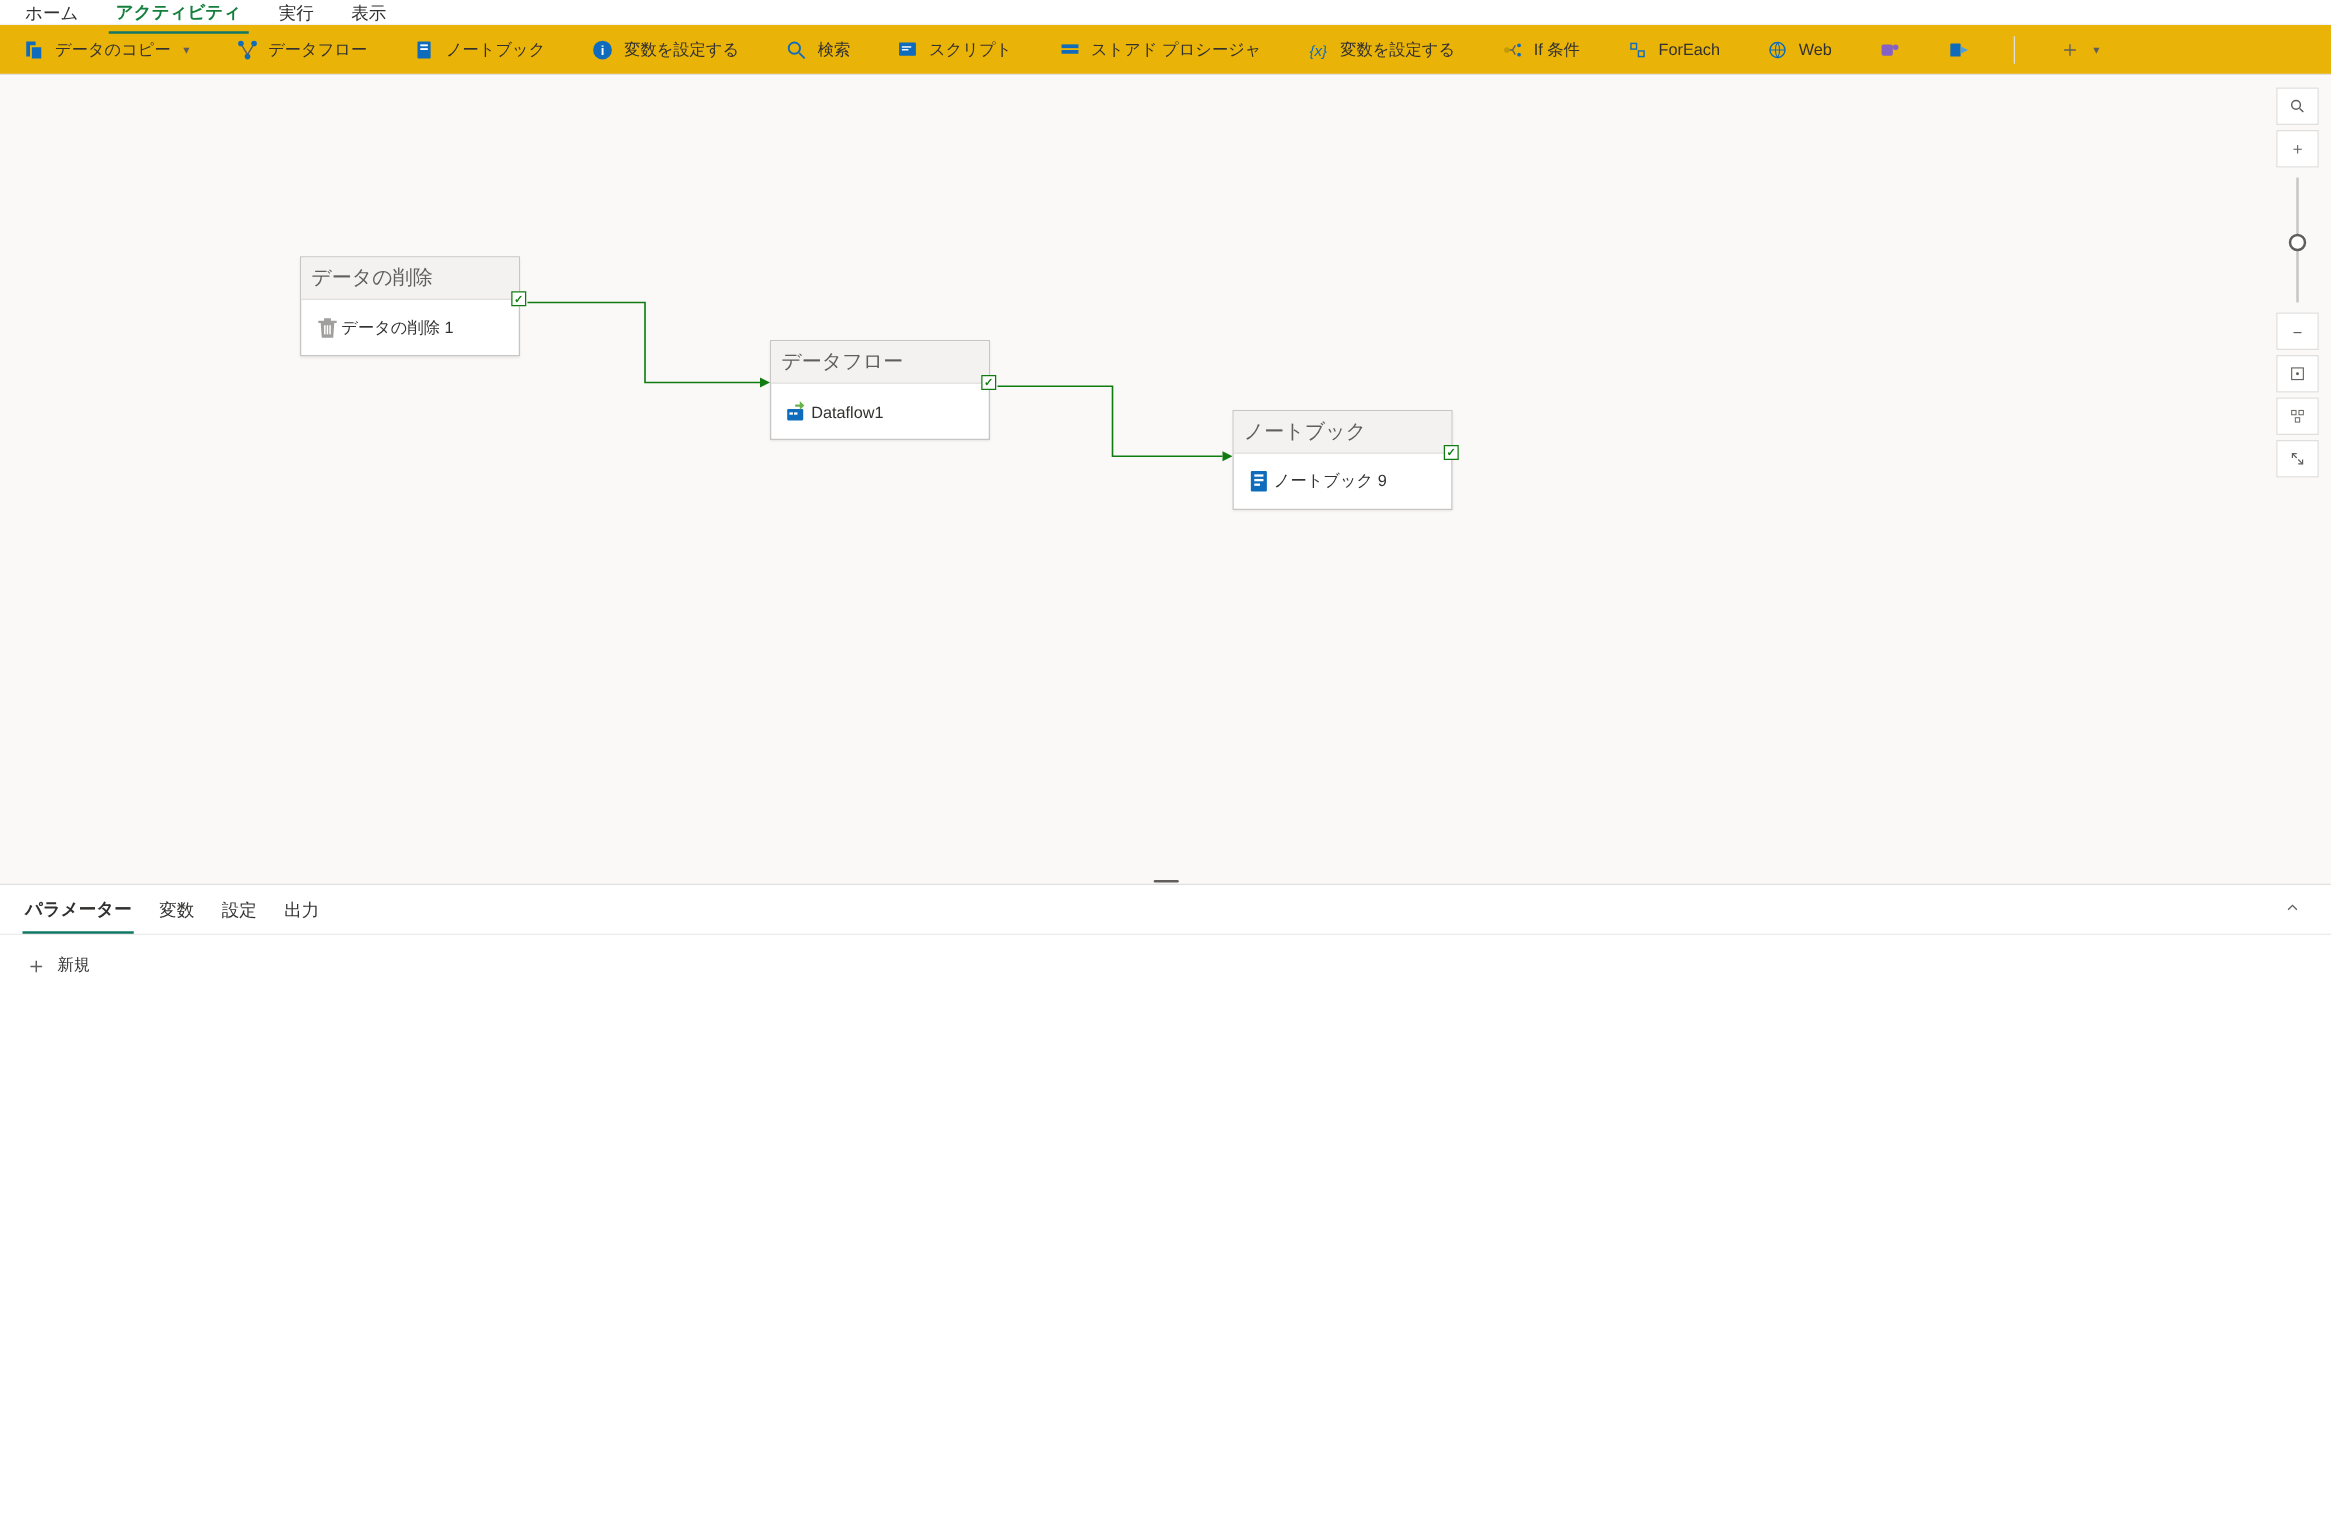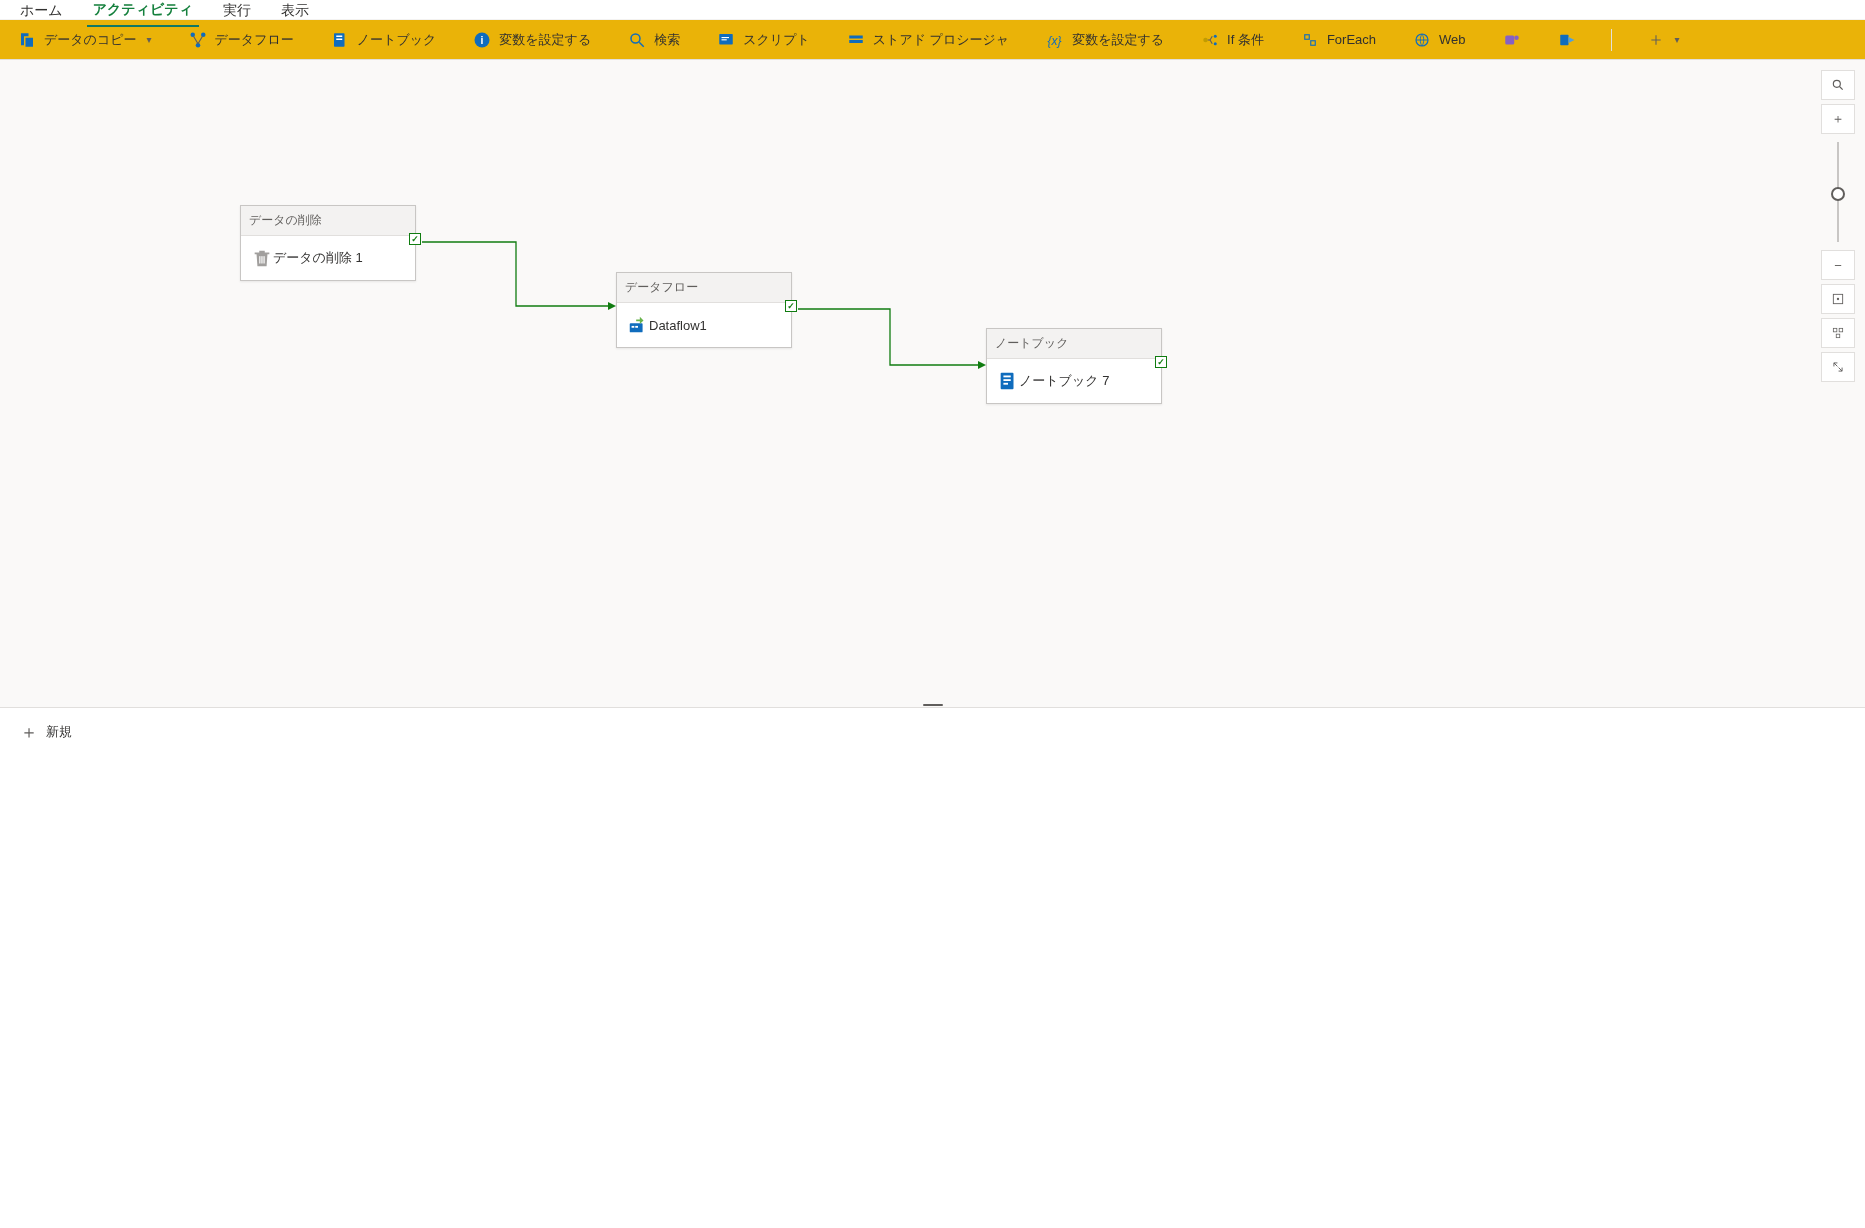--- a/index.html
+++ b/index.html
@@ -91,21 +91,21 @@
   .node {
     position:absolute;
     width:176px;
     background:#fff;
     border:1px solid #c8c6c4;
     box-shadow:0 1px 2px rgba(0,0,0,.08);
   }
   .node-header {
     background:#f3f2f1;
     padding:6px 8px;
-    font-size:12px;
+    font-size:16px;
     color:#605e5c;
     border-bottom:1px solid #e1dfdd;
   }
   .node-body {
     display:flex; align-items:center; 
     padding:10px 10px;
     min-height:44px;
   }
   .node-icon { width:22px; height:22px; display:inline-flex; align-items:center; justify-content:center; }
   .node-check {
@@ -365,30 +365,41 @@
     <div class="node-header">ノートブック</div>
     <div class="node-body">
       <span class="node-icon">
         <svg viewBox="0 0 24 24" width="22" height="22">
             <rect class="ic-blue" x="4" y="3" width="14" height="18" rx="1"></rect>
             <rect fill="#fff" x="7" y="6" width="8" height="2"></rect>
             <rect fill="#fff" x="7" y="10" width="8" height="2"></rect>
             <rect fill="#fff" x="7" y="14" width="5" height="2"></rect>
           </svg>
       </span>
-      <span>ノートブック 7</span>
+      <span>ノートブック 9</span>
     </div>
     <div class="node-check">✓</div>
   </div>
 
   <div class="drag-handle">
       <span></span>
     </div>
 </div>
 
 <div class="bottom-panel">
+  <div class="btabs">
+    <div class="btab active">パラメーター</div>
+    <div class="btab">変数</div>
+    <div class="btab">設定</div>
+    <div class="btab">出力</div>
+    <div class="collapse">
+      <svg viewBox="0 0 24 24" width="14" height="14">
+          <path d="M6 15l6-6 6 6" fill="none" stroke="#605e5c" stroke-width="1.8"></path>
+        </svg>
+    </div>
+  </div>
   <div class="panel-body">
     <div class="new-btn">
       <span class="plus">＋</span>
       <span>新規</span>
     </div>
   </div>
 </div>
 
 </body></html>

